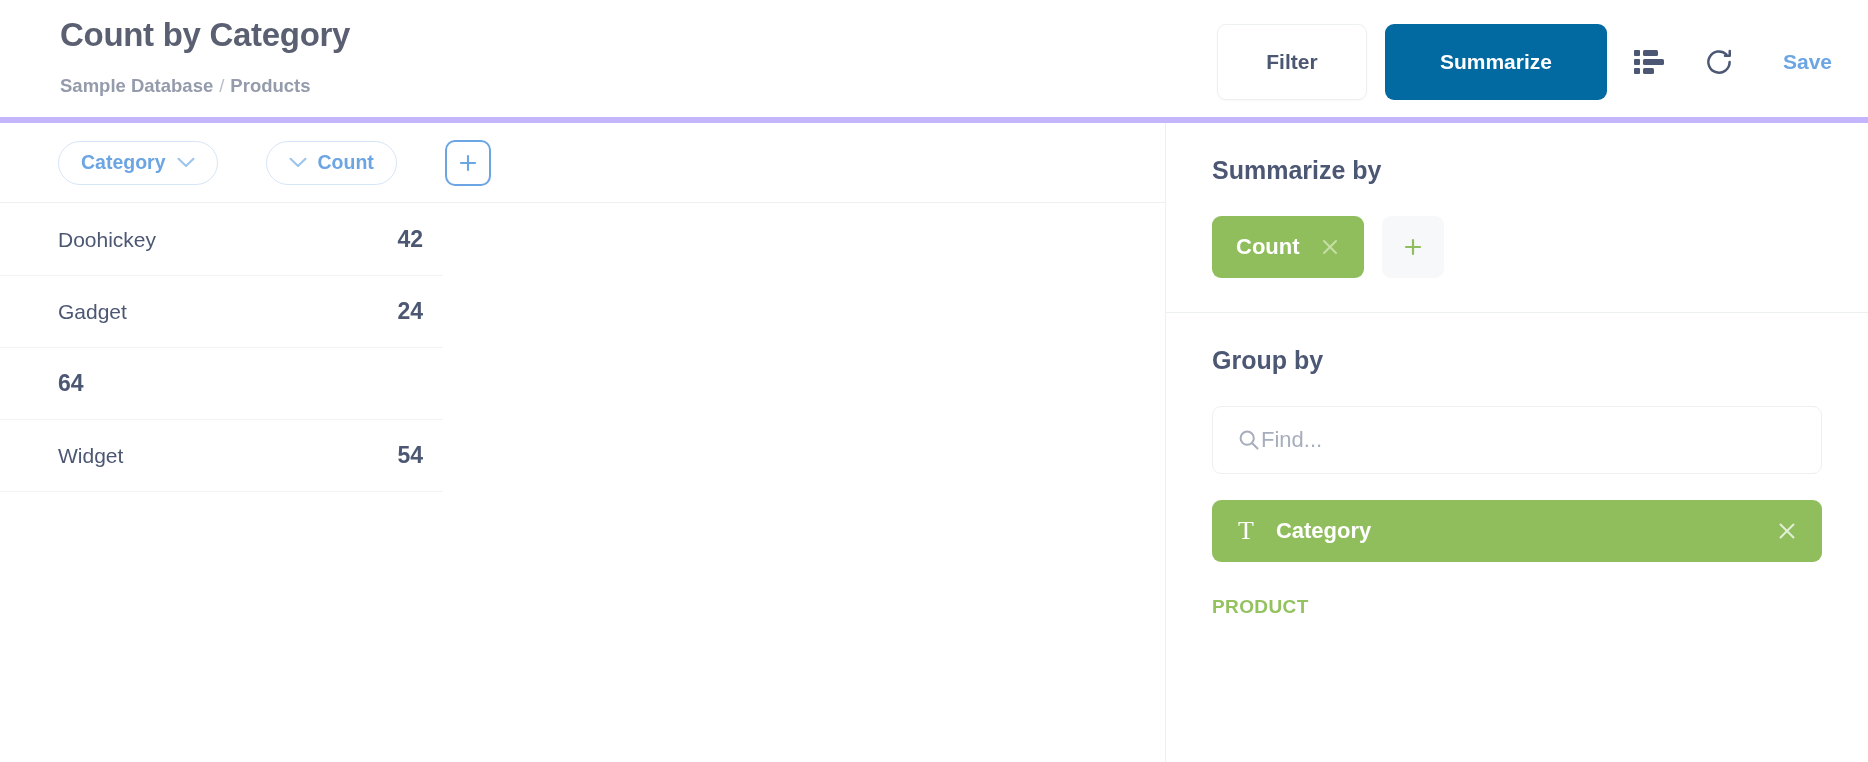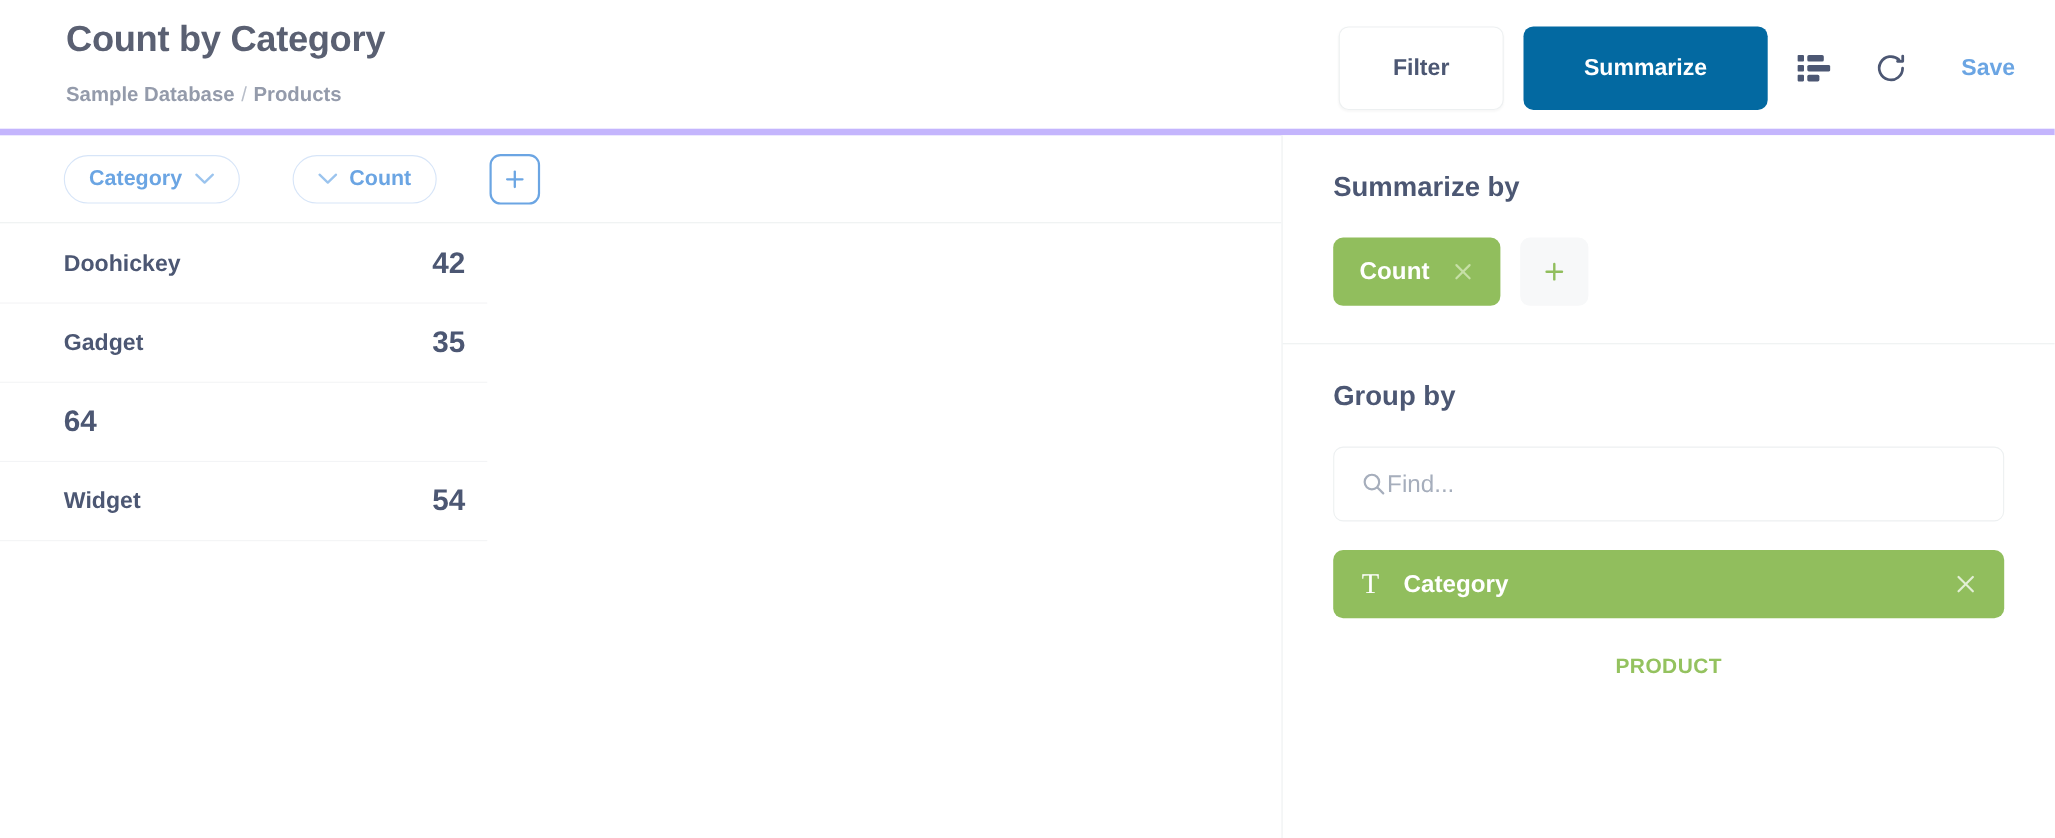--- a/index.html
+++ b/index.html
@@ -175,26 +175,26 @@
     display: flex;
     align-items: center;
     border-bottom: 1px solid #F3F4F6;
     padding-left: 58px;
     padding-right: 20px;
     box-sizing: border-box;
   }
   .tcell-label {
     flex: 1;
     font-size: 21px;
-    font-weight: 700;
+    font-weight: 400;
     color: #4C5773;
     white-space: nowrap;
   }
   .tcell-value {
-    font-size: 27px;
+    font-size: 23px;
     font-weight: 700;
     color: #4C5773;
     text-align: right;
     white-space: nowrap;
   }
 
   
   .sidebar {
     position: absolute;
     right: 0;
@@ -306,21 +306,20 @@
     color: #ffffff;
     line-height: 1;
   }
   .group-label {
     margin-top: 34px;
     font-size: 19px;
     font-weight: 700;
     color: #94C25F;
     letter-spacing: 0.4px;
     white-space: nowrap;
-    text-align: center;
   }
   svg { display: block; }
 </style>
 </head>
 <body>
 
 <div class="header">
 
   <div class="header-titleblock">
     <div class="page-title">Count by Category</div>
@@ -393,21 +392,21 @@
 
 <div class="results-table">
 
   <div class="trow">
     <div class="tcell-label">Doohickey</div>
     <div class="tcell-value">42</div>
   </div>
 
   <div class="trow">
     <div class="tcell-label">Gadget</div>
-    <div class="tcell-value">35</div>
+    <div class="tcell-value">24</div>
   </div>
 
   <div class="trow">
     <div class="tcell-value">64</div>
   </div>
 
   <div class="trow">
     <div class="tcell-label">Widget</div>
     <div class="tcell-value">54</div>
   </div>

